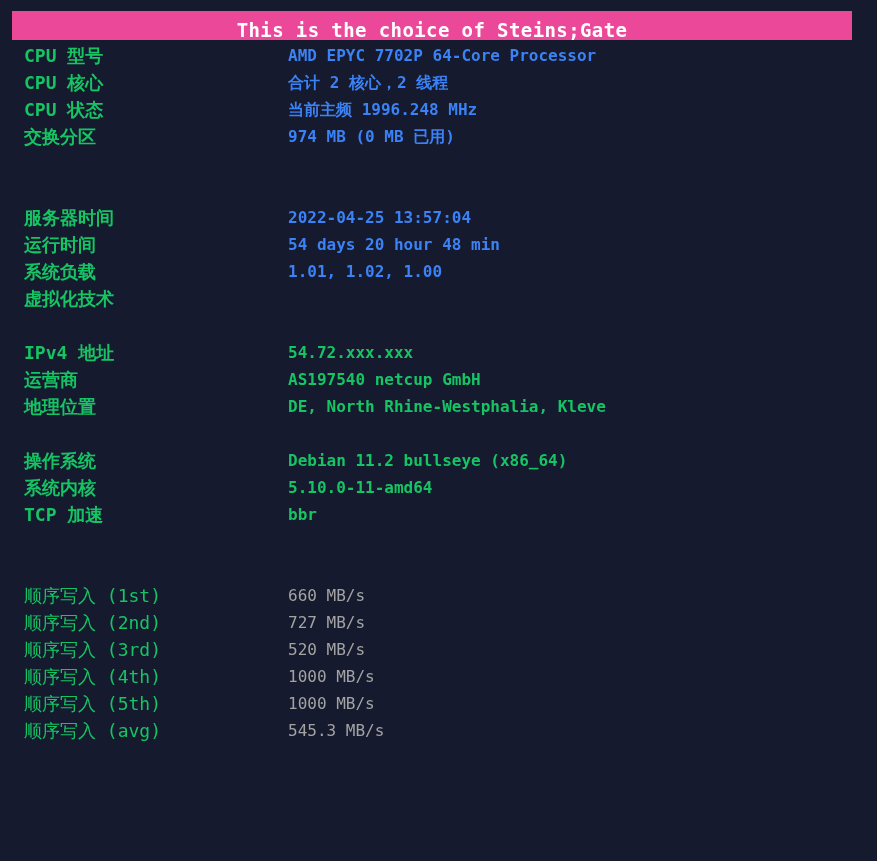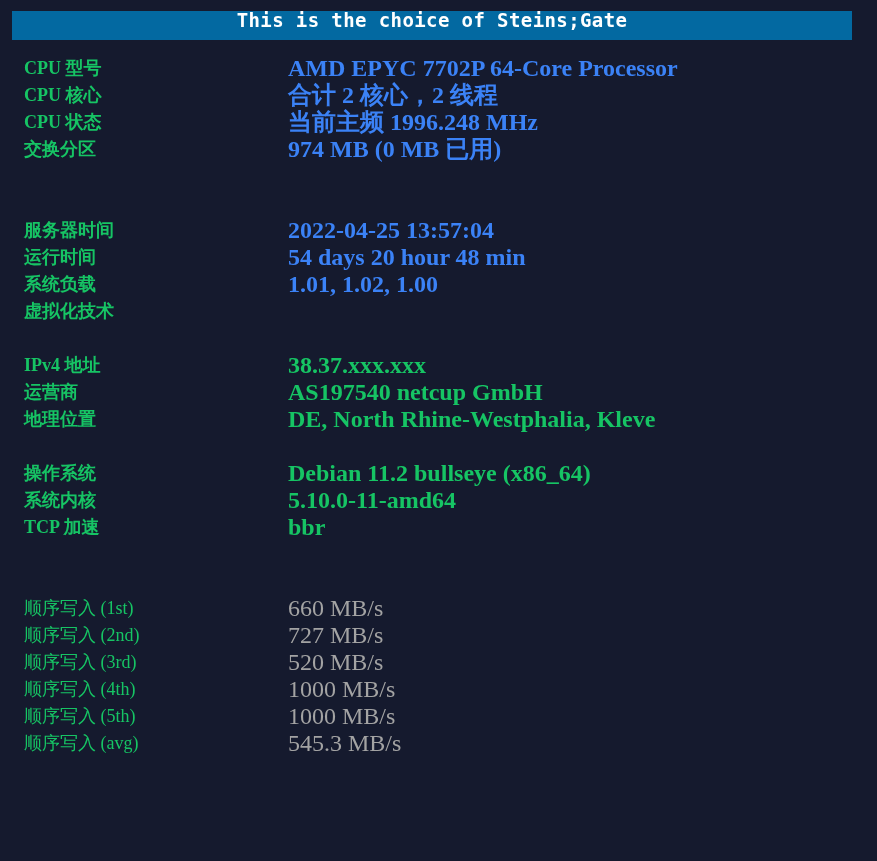--- a/index.html
+++ b/index.html
@@ -21,41 +21,40 @@
     box-sizing: border-box;
   }
 
   
   .banner {
     position: absolute;
     left: 12px;
     top: 11px;
     width: 840px;
     height: 29px;
-    background: #0369a1;
+    background: #ec4899;
     display: flex;
-    align-items: flex-start;
+    align-items: flex-end;
     justify-content: center;
   }
   .banner-text {
     color: #ffffff;
     font-size: 19px;
     font-weight: bold;
     letter-spacing: 0.4px;
     white-space: pre;
     line-height: 1;
   }
 
   
   .rows {
     position: absolute;
     left: 0;
-    top: 55px;
+    top: 42px;
     width: 799px;
-    font-family: Liberation Serif, serif;
   }
   .row {
     height: 27px;
     line-height: 27px;
     position: relative;
     white-space: pre;
   }
   .row.spacer {
     height: 27px;
   }
@@ -63,21 +62,21 @@
     position: absolute;
     left: 24px;
     top: 0;
     font-size: 18px;
     white-space: pre;
   }
   .value {
     position: absolute;
     left: 288px;
     top: 0;
-    font-size: 24px;
+    font-size: 16px;
     white-space: pre;
   }
 
   
   .c-green       { color: #16c464; font-weight: bold; }
   .c-green-plain { color: #16c464; font-weight: normal; text-align: center; }
   .c-blue        { color: #3b82f6; font-weight: bold; }
   .c-white       { color: #a3a3a3; font-weight: normal; }
 </style>
 </head>
@@ -94,21 +93,21 @@
       <div class="row"><span class="label c-green">CPU 核心</span><span class="value c-blue">合计 2 核心，2 线程</span></div>
       <div class="row"><span class="label c-green">CPU 状态</span><span class="value c-blue">当前主频 1996.248 MHz</span></div>
       <div class="row"><span class="label c-green">交换分区</span><span class="value c-blue">974 MB (0 MB 已用)</span></div>
       <div class="row spacer"></div>
       <div class="row spacer"></div>
       <div class="row"><span class="label c-green">服务器时间</span><span class="value c-blue">2022-04-25 13:57:04</span></div>
       <div class="row"><span class="label c-green">运行时间</span><span class="value c-blue">54 days 20 hour 48 min</span></div>
       <div class="row"><span class="label c-green">系统负载</span><span class="value c-blue">1.01, 1.02, 1.00</span></div>
       <div class="row"><span class="label c-green">虚拟化技术</span></div>
       <div class="row spacer"></div>
-      <div class="row"><span class="label c-green">IPv4 地址</span><span class="value c-green">38.37.xxx.xxx</span></div>
+      <div class="row"><span class="label c-green">IPv4 地址</span><span class="value c-green">54.72.xxx.xxx</span></div>
       <div class="row"><span class="label c-green">运营商</span><span class="value c-green">AS197540 netcup GmbH</span></div>
       <div class="row"><span class="label c-green">地理位置</span><span class="value c-green">DE, North Rhine-Westphalia, Kleve</span></div>
       <div class="row spacer"></div>
       <div class="row"><span class="label c-green">操作系统</span><span class="value c-green">Debian 11.2 bullseye (x86_64)</span></div>
       <div class="row"><span class="label c-green">系统内核</span><span class="value c-green">5.10.0-11-amd64</span></div>
       <div class="row"><span class="label c-green">TCP 加速</span><span class="value c-green">bbr</span></div>
       <div class="row spacer"></div>
       <div class="row spacer"></div>
       <div class="row"><span class="label c-green-plain">顺序写入 (1st)</span><span class="value c-white">660 MB/s</span></div>
       <div class="row"><span class="label c-green-plain">顺序写入 (2nd)</span><span class="value c-white">727 MB/s</span></div>

